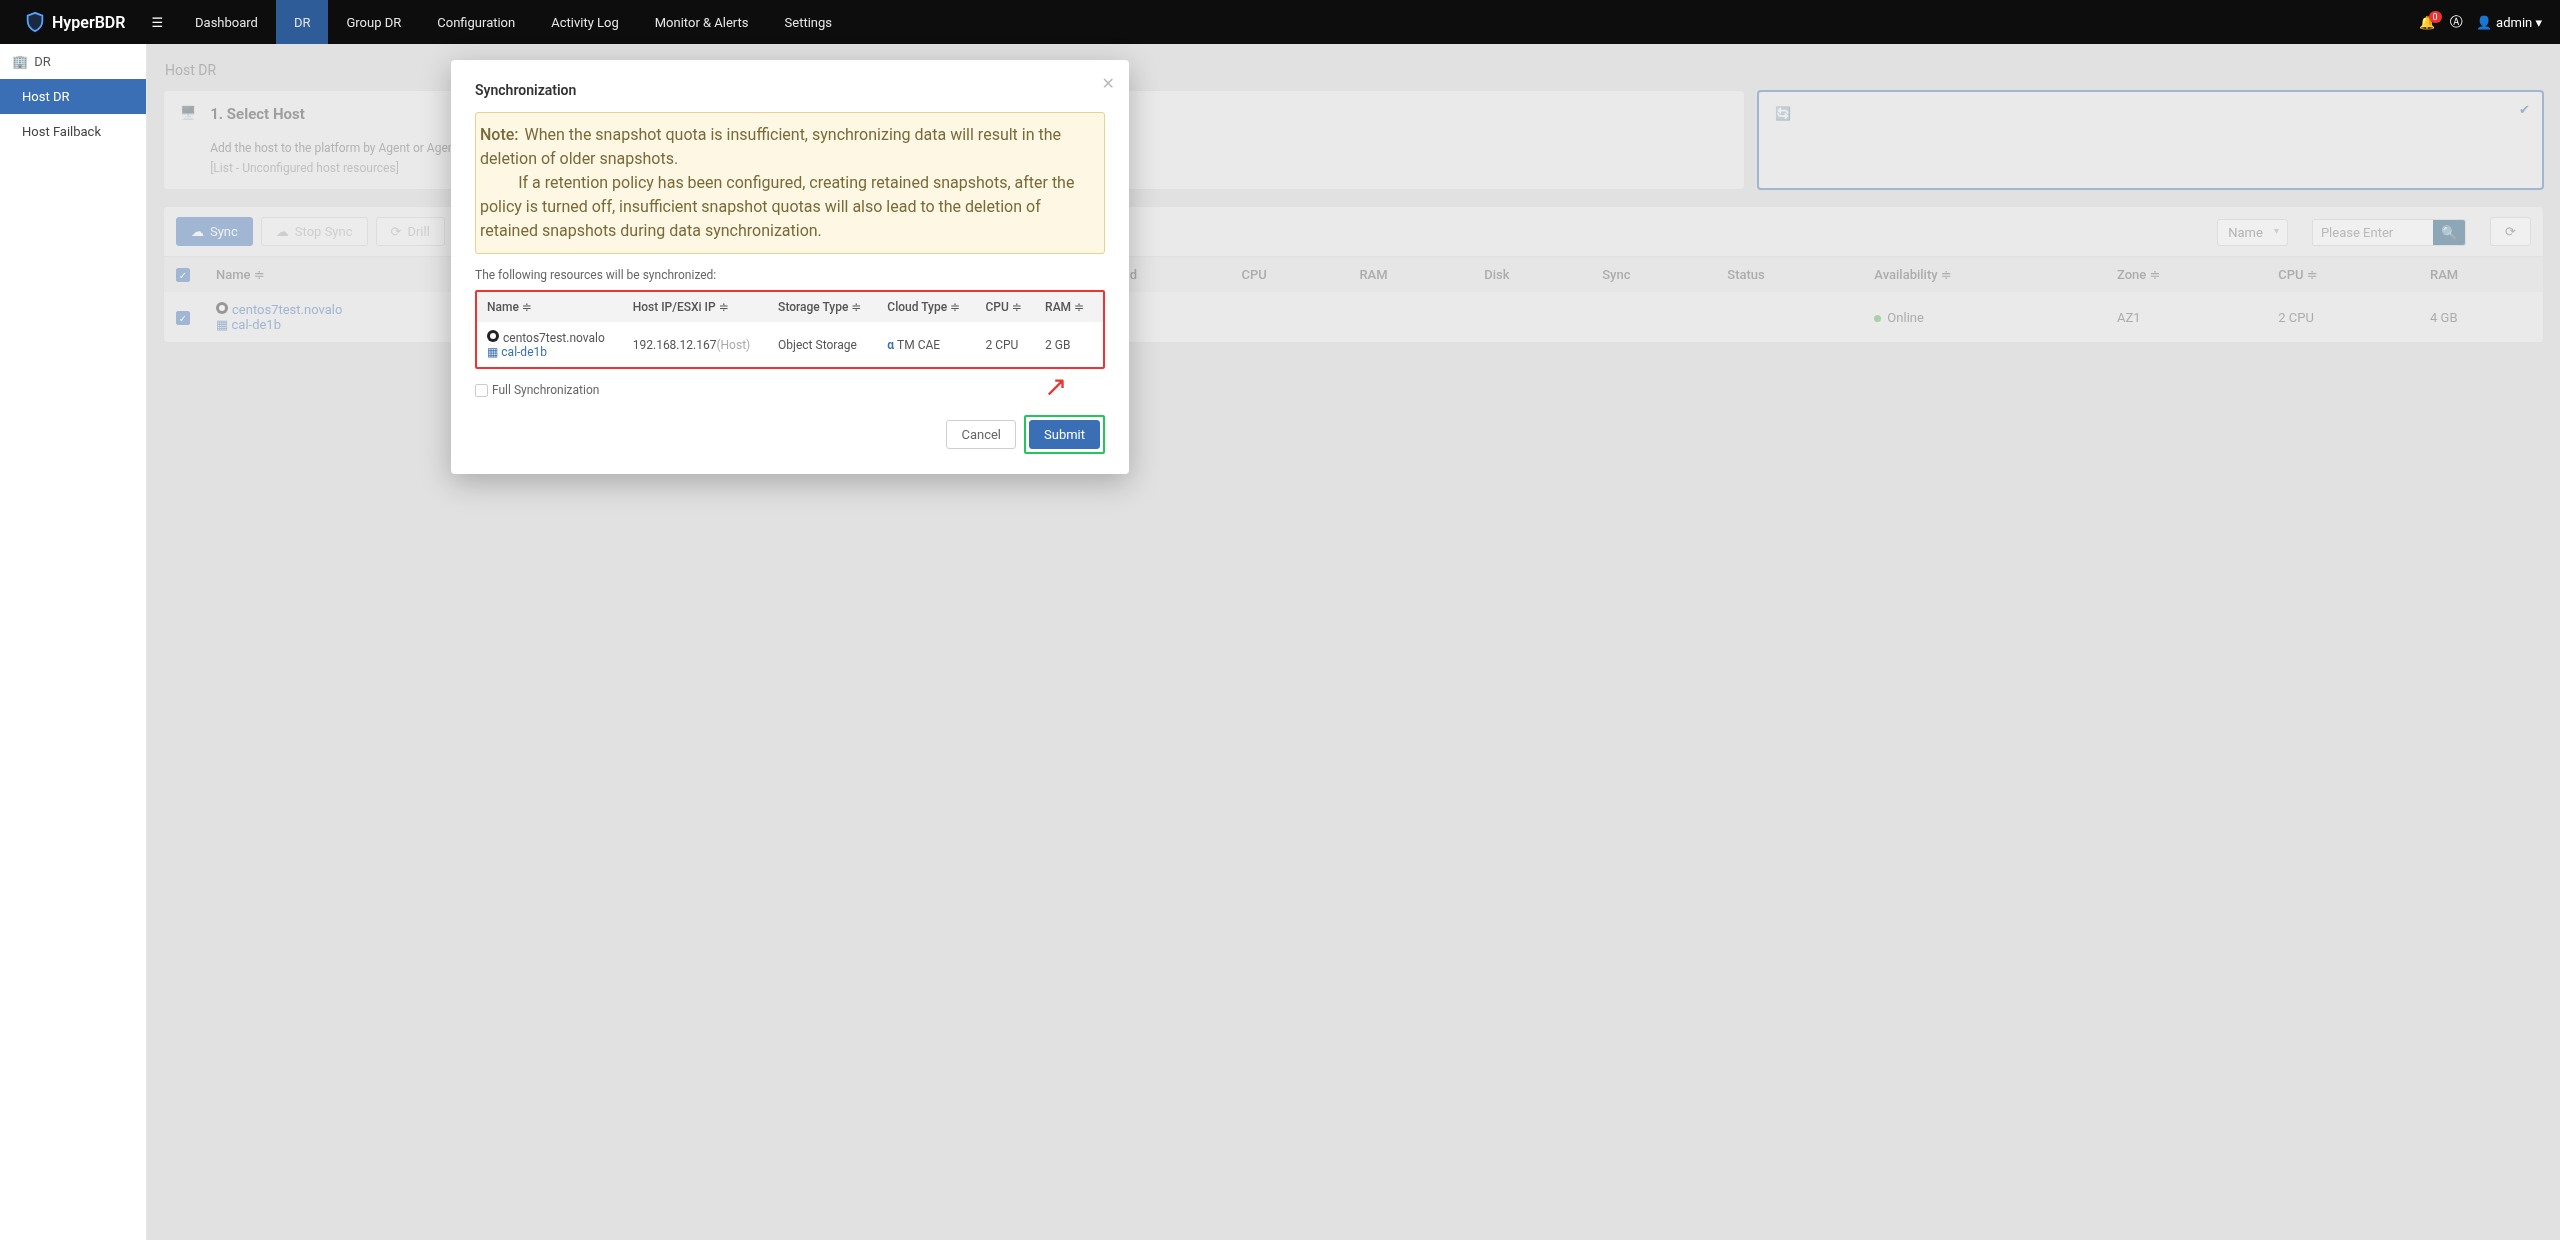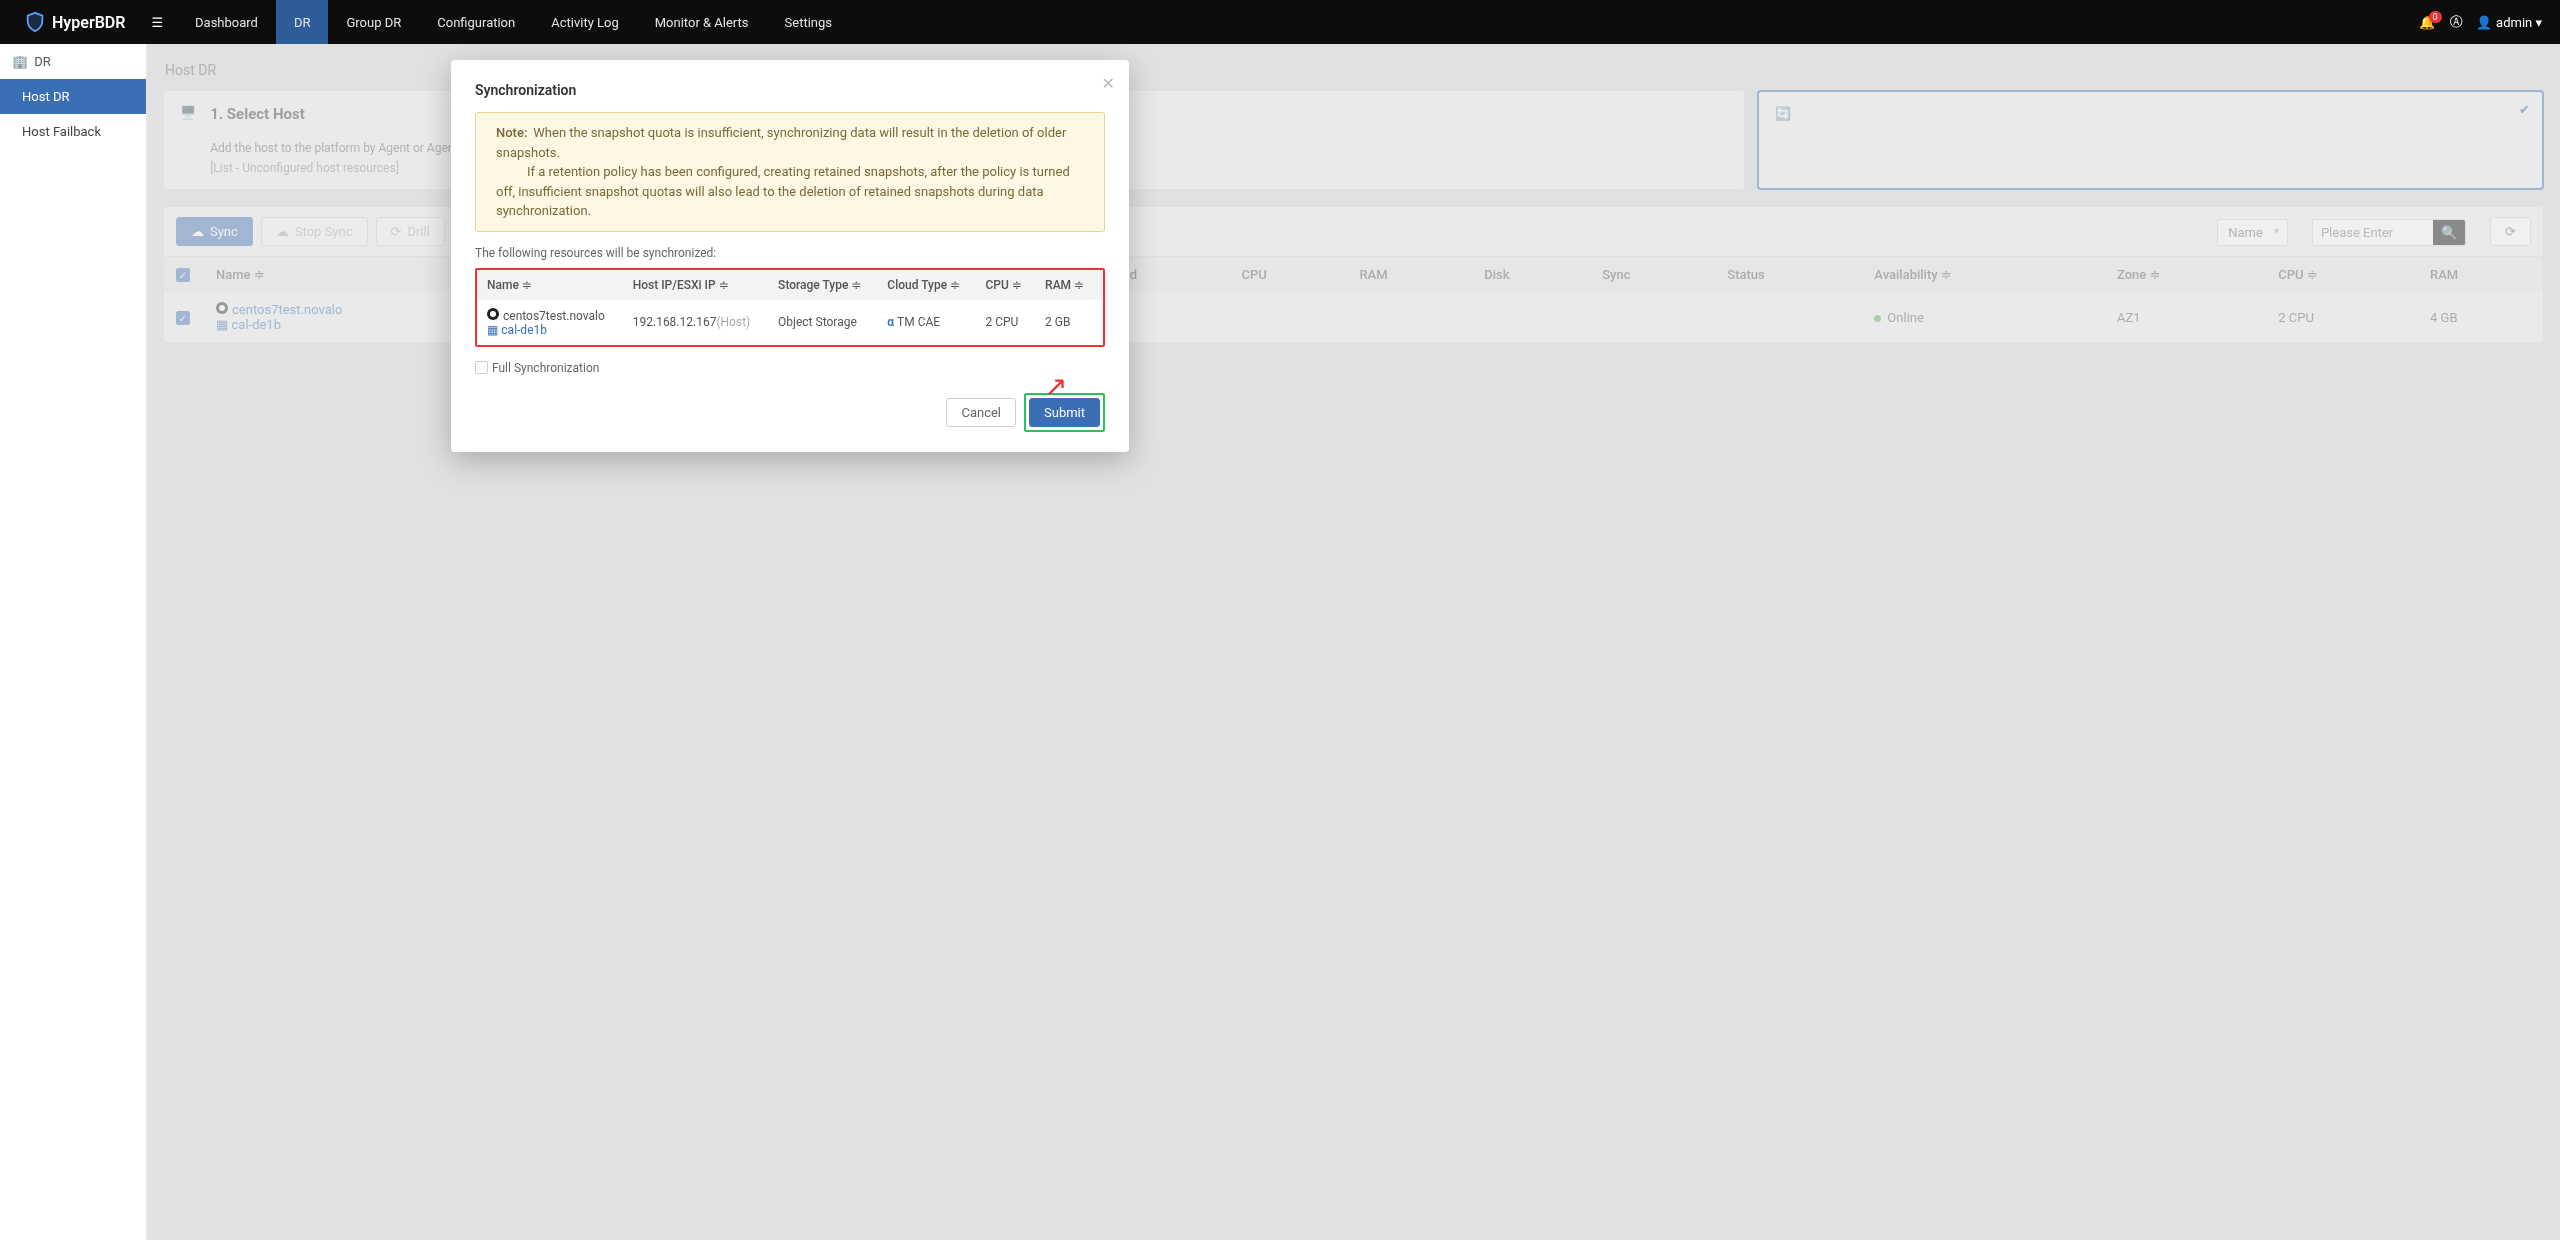--- a/index.html
+++ b/index.html
@@ -38,39 +38,39 @@
 .step.last h3{color:#2d5c99}
 .done{position:absolute;top:10px;right:12px;color:#2d5c99}
 
 .toolbar{margin-top:16px;background:#efefef;border:1px solid #d6d6d6;border-radius:4px 4px 0 0;padding:10px 12px;display:flex;align-items:center;gap:8px}
 .btn{border:1px solid #cfcfcf;background:#fff;padding:6px 14px;border-radius:3px;font-size:13px;color:#666;cursor:pointer;display:inline-flex;align-items:center;gap:6px}
 .btn.primary{background:#3a6fb5;color:#fff;border-color:#3a6fb5}
 .btn[disabled]{color:#aaa;background:#f6f6f6;cursor:not-allowed}
 .tool-r{margin-left:auto;display:flex;align-items:flex-end;gap:24px}
 .sel{border:1px solid #cfcfcf;background:#fff;padding:5px 24px 5px 10px;border-radius:3px;position:relative;color:#666}
 .sel:after{content:"▾";position:absolute;right:8px;top:5px;color:#aaa;font-size:10px}
-.srch{display:flex;align-items:center;border:1px solid #cfcfcf;background:#000000;border-radius:3px}
+.srch{display:flex;align-items:center;border:1px solid #cfcfcf;background:#0c4a6e;border-radius:3px}
 .srch input{border:0;outline:0;padding:5px 8px;width:120px;font-size:13px}
 .srch .sico{padding:0 8px;color:#aaa}
 
 .table{background:#efefef;border:1px solid #d6d6d6;border-top:0;border-radius:0 0 4px 4px;overflow-x:auto}
 table{width:100%;border-collapse:collapse;min-width:1400px}
 th,td{text-align:left;padding:10px 12px;font-size:13px;color:#555;white-space:nowrap}
 th{background:#e7e7e7;font-weight:500}
 .chk{width:14px;height:14px;background:#3a6fb5;border:1px solid #3a6fb5;display:inline-flex;align-items:center;justify-content:center;color:#fff;font-size:10px;border-radius:2px}
 .link{color:#3a6fb5;cursor:pointer}
 .muted{color:#aaa}
 .dot{display:inline-block;width:7px;height:7px;border-radius:50%;background:#4caf50;margin-right:6px}
 
 
 .ovl{position:absolute;inset:0;background:rgba(230,230,230,.6)}
 .modal{position:absolute;left:451px;top:60px;width:678px;background:#fff;border-radius:4px;box-shadow:0 8px 30px rgba(0,0,0,.25);padding:22px 24px 20px}
 .m-title{font-weight:600;font-size:14px;margin-bottom:14px}
 .m-x{position:absolute;top:14px;right:14px;color:#bbb;cursor:pointer;font-size:16px}
-.note{border:1px solid #e8d28f;background:#fdf7e3;padding:10px 20px;font-size:13px;color:#7a6a3a;line-height:1.5;border-radius:3px}
+.note{border:1px solid #e8d28f;background:#fdf7e3;padding:10px 4px;font-size:16px;color:#7a6a3a;line-height:1.5;border-radius:3px}
 .note b{font-weight:500;margin-right:6px}
 .m-sub{margin:14px 0 8px;font-size:12px;color:#666}
 .m-table{border:2px solid #e33;border-radius:2px;overflow-x:auto}
 .m-table table{min-width:650px}
 .m-table th{background:#f3f3f3;font-size:12px;color:#555;padding:8px 10px}
 .m-table td{font-size:12px;padding:8px 10px}
 .fsync{margin-top:14px;display:flex;align-items:center;gap:4px;font-size:12px;color:#666}
 .fsync .cbx{width:13px;height:13px;border:1px solid #ccc;border-radius:2px}
 .m-actions{margin-top:18px;display:flex;justify-content:flex-end;gap:8px;align-items:center}
 .submit-wrap{border:2px solid #22c55e;padding:3px;border-radius:2px}

